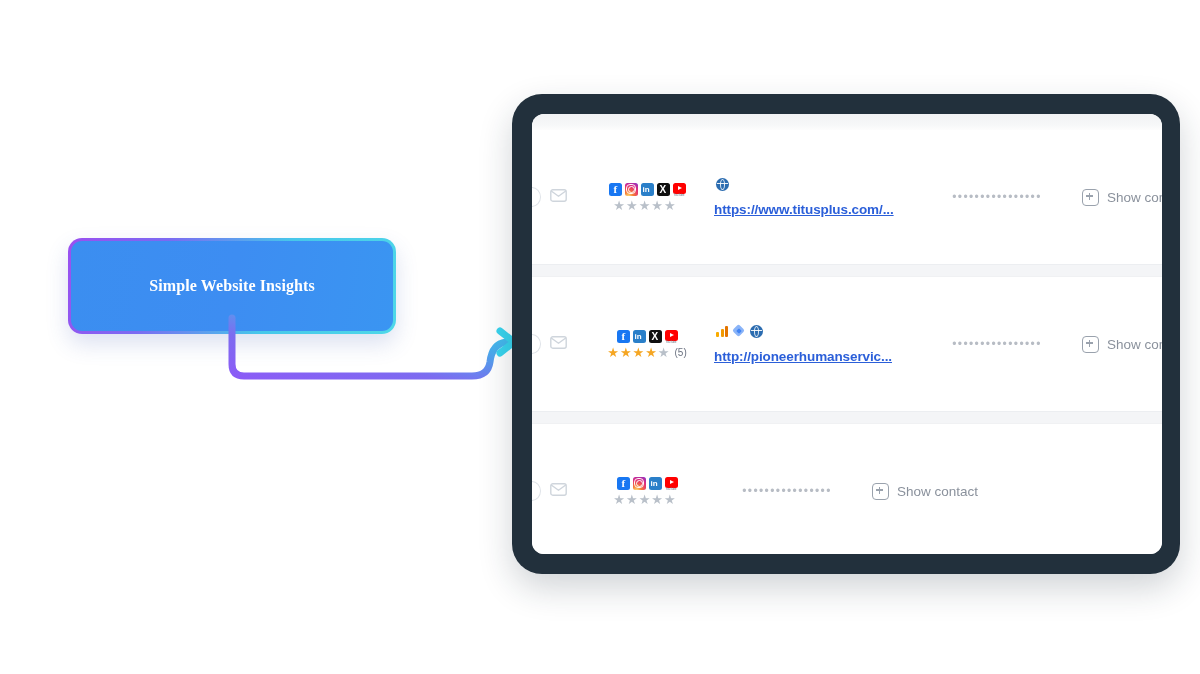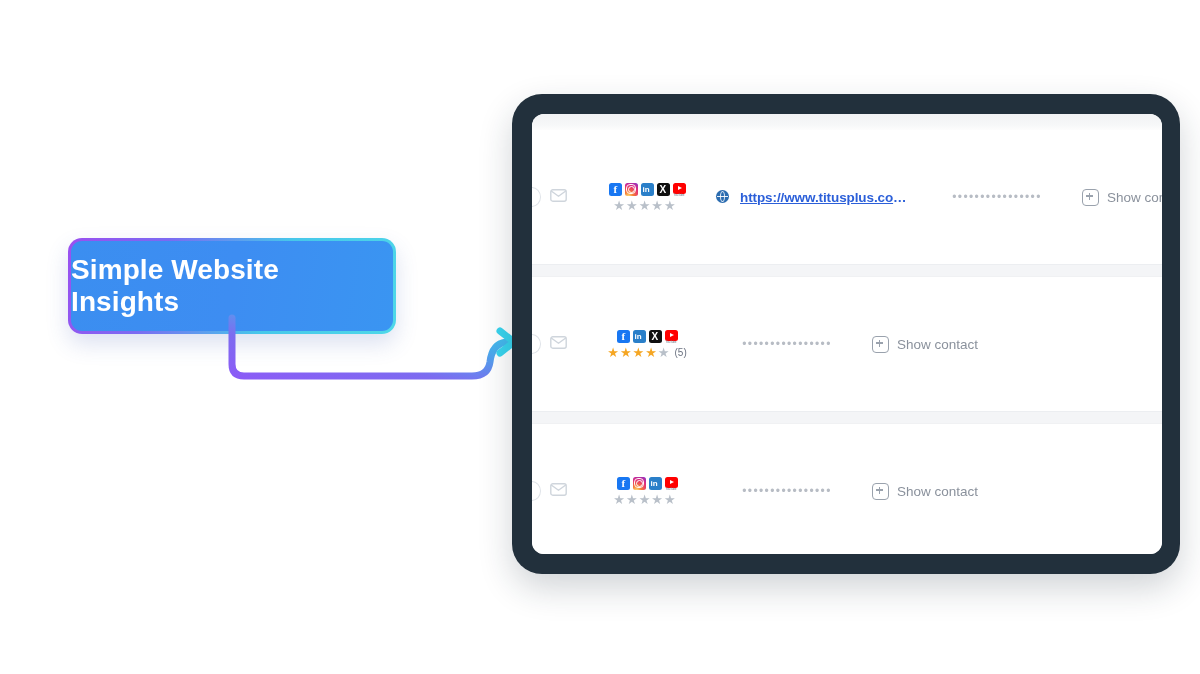--- a/index.html
+++ b/index.html
@@ -33,24 +33,24 @@
     width: 100%;
     height: 100%;
     border-radius: 11px;
     background: linear-gradient(100deg, #3b8ef0 0%, #3d8df2 50%, #3a95f2 100%);
     display: flex;
     align-items: center;
     justify-content: center;
   }
   #callout-title {
     color: #ffffff;
-    font-size: 28px;
+    font-size: 16px;
     font-weight: 700;
     letter-spacing: 0.1px;
-    font-family: Liberation Sans, sans-serif;
+    font-family: Liberation Serif, serif;
   }
 
   
   #connector {
     position: absolute;
     left: 210px;
     top: 316px;
     width: 320px;
     height: 80px;
     overflow: visible;
@@ -237,20 +237,21 @@
   .review-count {
     font-size: 10px;
     color: #6b7280;
     margin-left: 4px;
   }
 
   
   .cell-website {
     width: 210px;
     display: flex;
+    flex-direction: column;
     gap: 11px;
     padding-left: 6px;
     box-sizing: border-box;
   }
   .tech-icons {
     display: flex;
     align-items: center;
     gap: 5px;
     height: 14px;
     padding-left: 2px;
@@ -487,20 +488,32 @@
           <div class="stars">
             <span class="star filled">★</span>
             <span class="star filled">★</span>
             <span class="star filled">★</span>
             <span class="star filled">★</span>
             <span class="star">★</span>
             <span class="review-count">(5)</span>
           </div>
         </div>
 
+        <div class="cell-website">
+          <div class="tech-icons">
+            <span class="t-analytics">
+                <i></i>
+                <i></i>
+                <i></i>
+              </span>
+            <span class="t-gtm"></span>
+            <span class="t-globe"></span>
+          </div>
+          <a class="website-url" href="#">http://pioneerhumanservic...</a>
+        </div>
 
         <div class="cell-masked">
           <span class="masked-dots">••••••••••••••••</span>
         </div>
 
         <div class="cell-action">
           <span class="plus-circle"></span>
           <span class="show-contact-label">Show contact</span>
         </div>
       </div>

